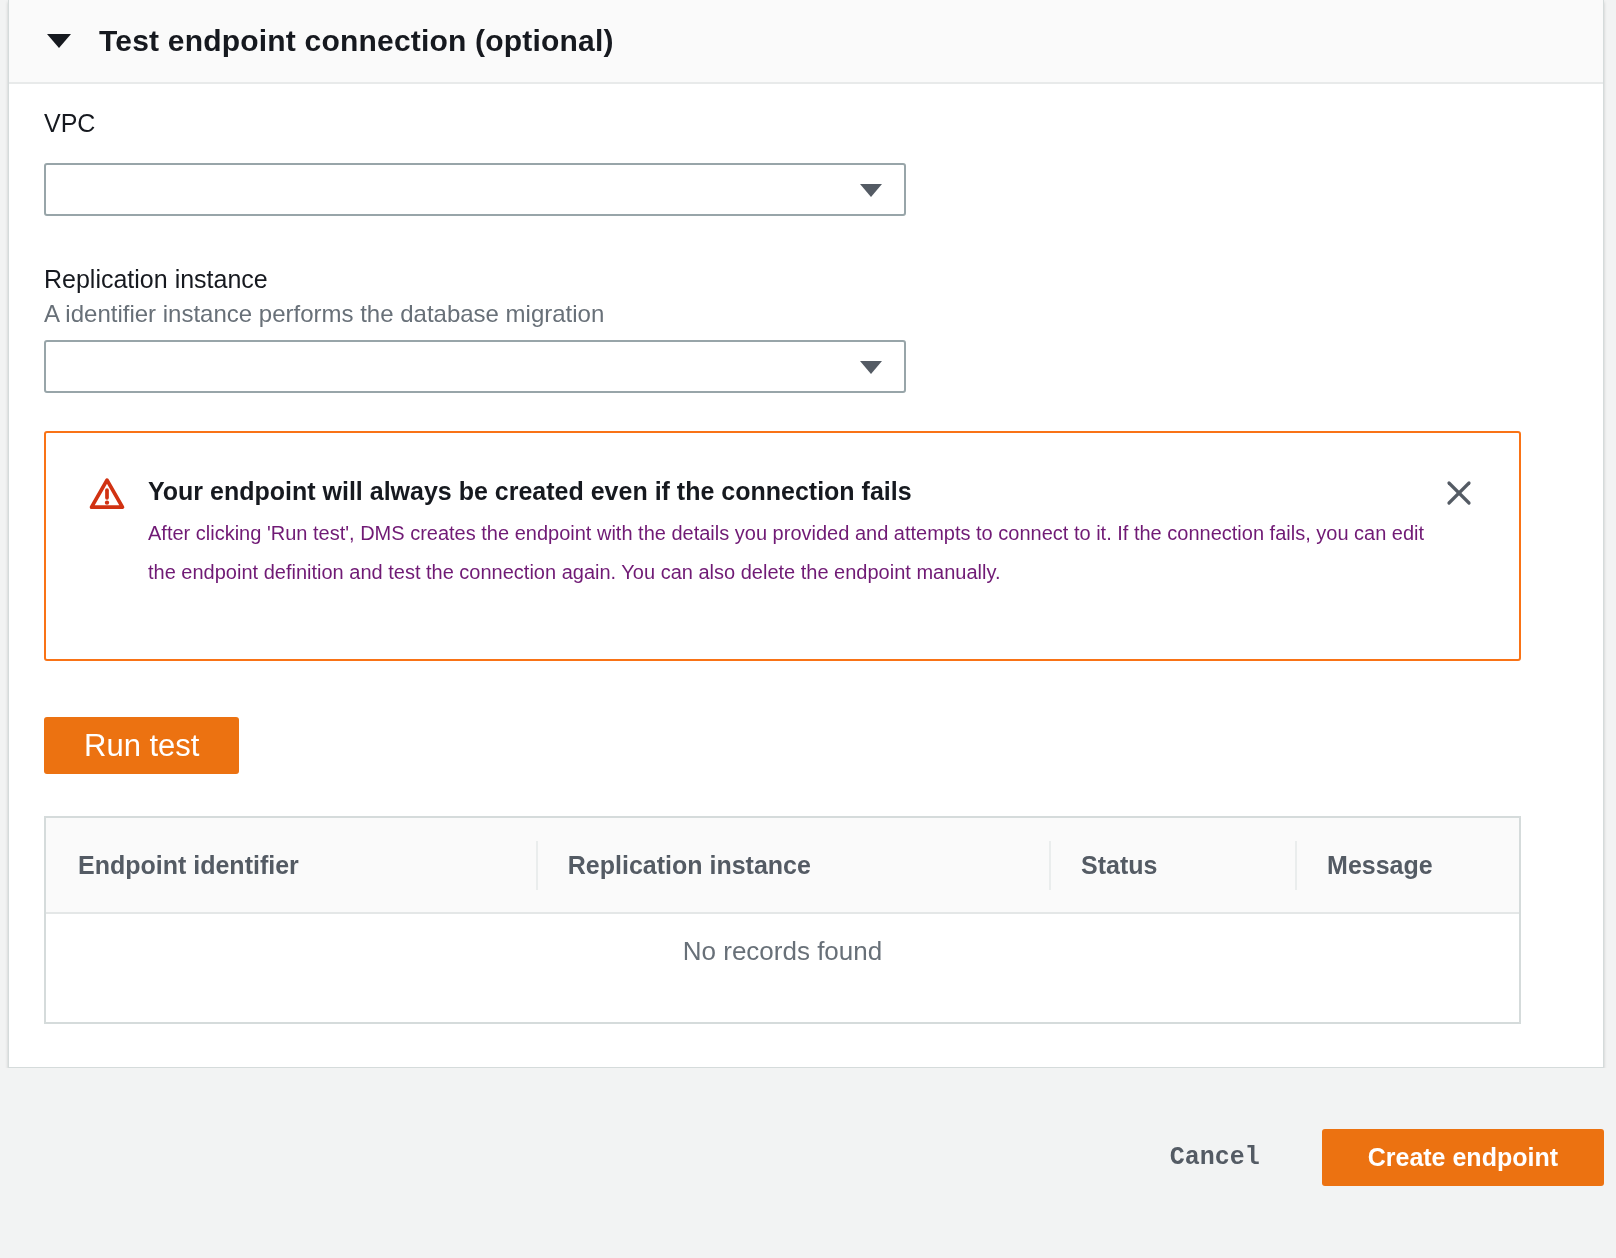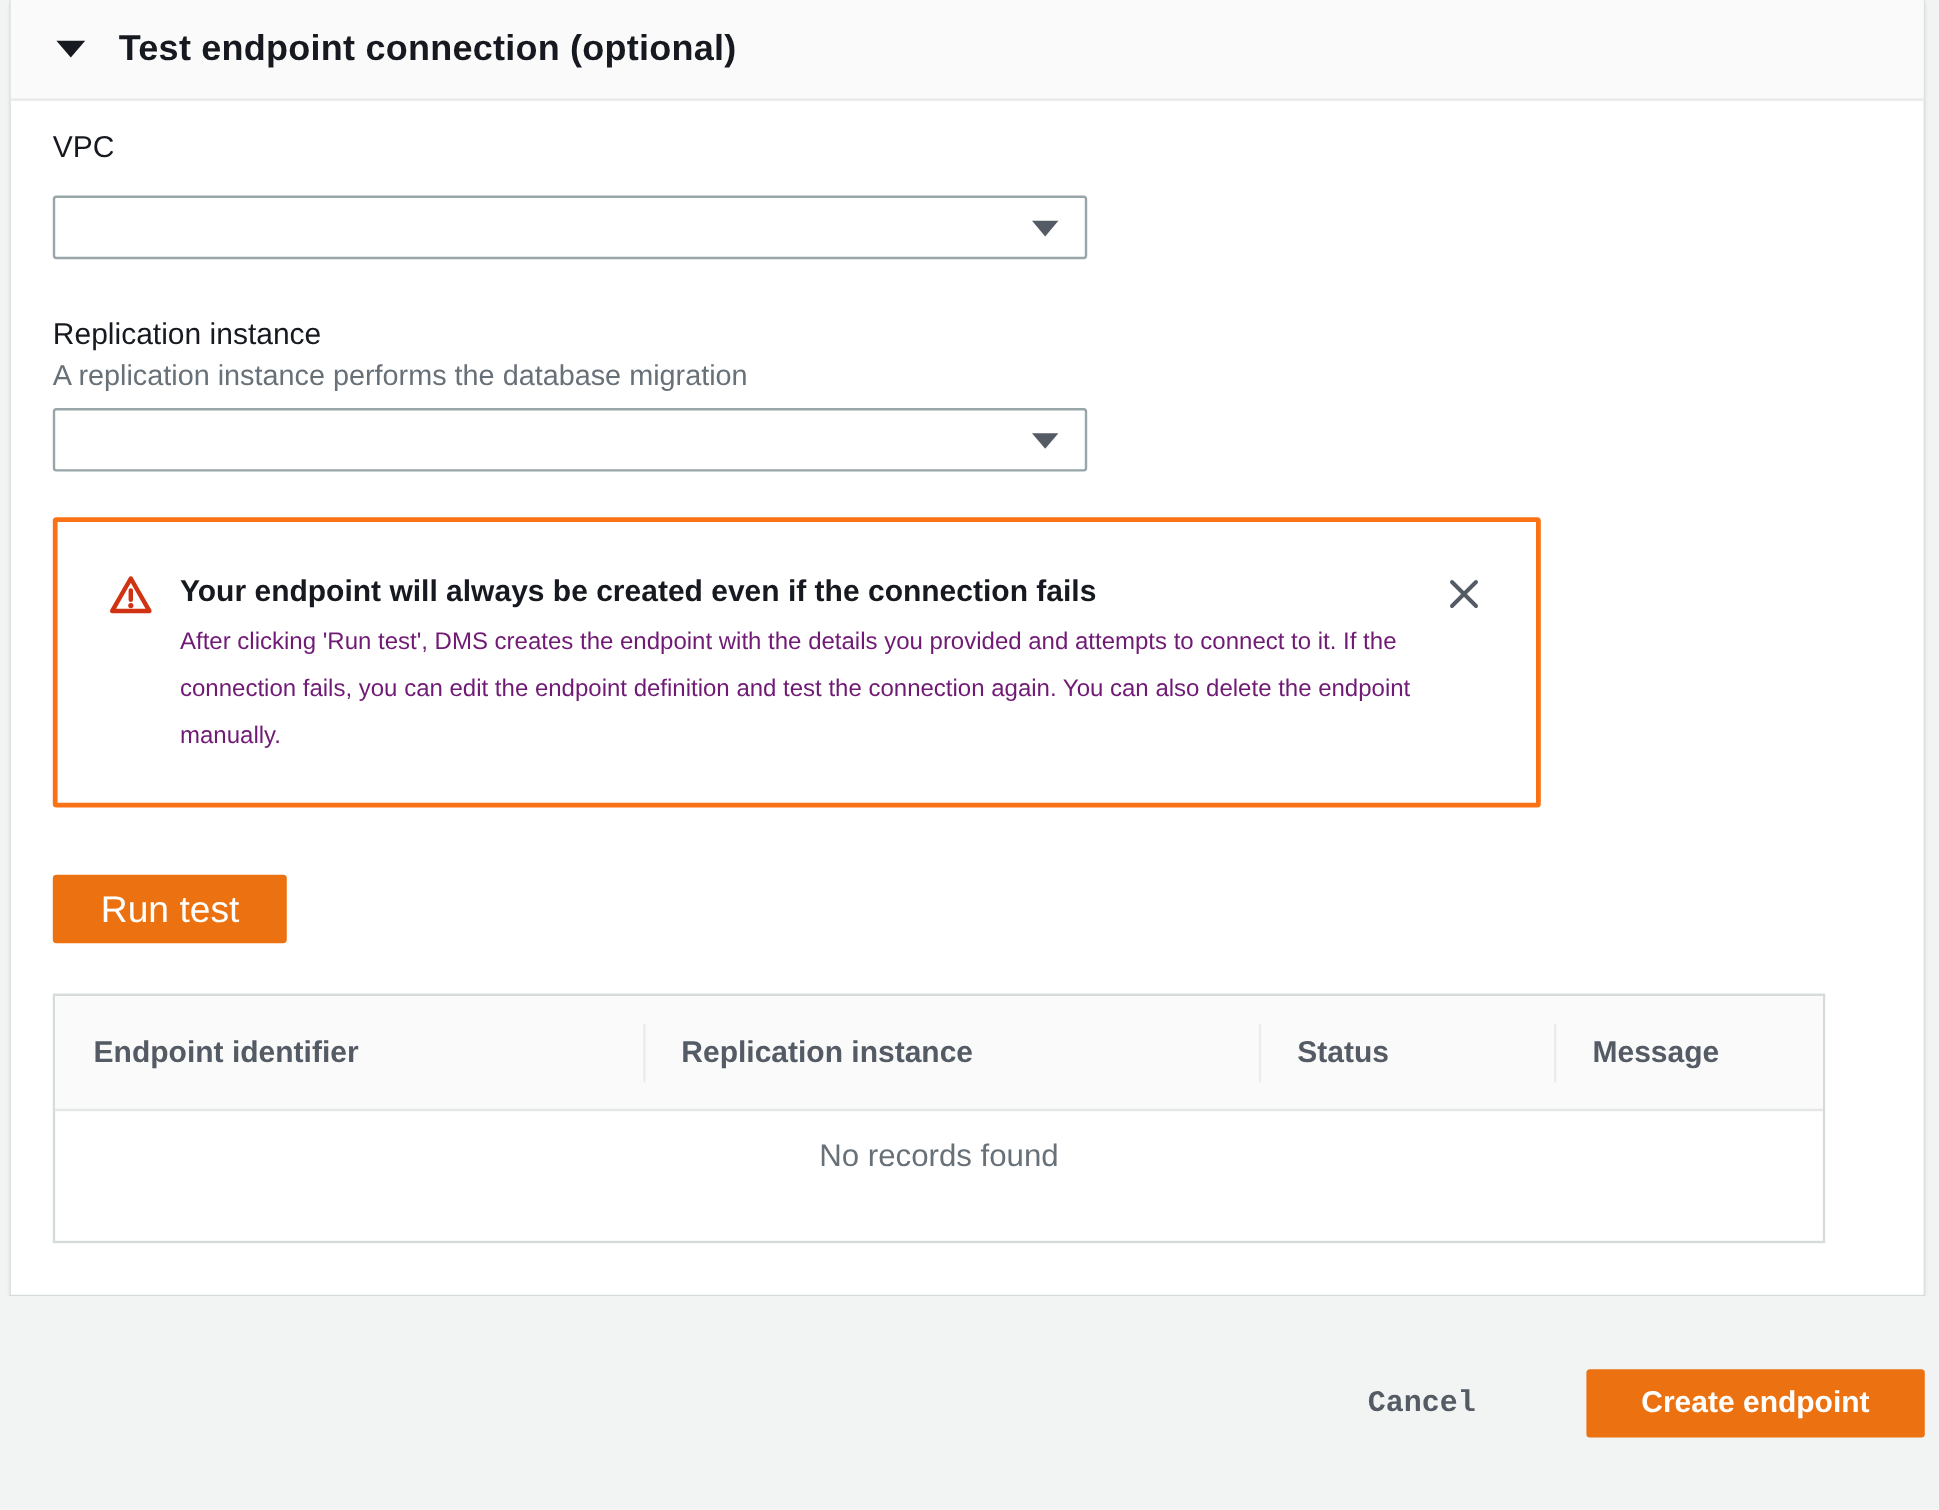--- a/index.html
+++ b/index.html
@@ -79,22 +79,22 @@
   .redact-vpc { width: 578px; }
   .redact-ri  { width: 322px; }
 
   .mt-field { margin-top: 48px; }
   .mt-select { margin-top: 12px; }
   .mt-select-first { margin-top: 25px; }
 
   
   .alert {
     margin-top: 38px;
-    width: 1240px;
-    border: 4px solid #f97316;
+    width: 1477px;
+    border: 2px solid #f97316;
     border-radius: 3px;
     background: #ffffff;
     padding: 42px 40px 36px 42px;
     display: flex;
     position: relative;
     min-height: 230px;
   }
   .alert-icon { flex: none; margin: 2px 22px 0 0; }
   .alert-title { font-size: 25px; font-weight: bold; line-height: 32px; color: #16191f; }
   .alert-body  { font-size: 20px; line-height: 39px; color: #701a75; margin-top: 7px; max-width: 1305px; }
@@ -182,21 +182,20 @@
     background: #ec7211;
     color: #ffffff;
     border: none;
     border-radius: 3px;
     height: 57px;
     padding: 0 46px;
     font-family: "Liberation Sans", sans-serif;
     font-size: 25px;
     font-weight: bold;
     cursor: pointer;
-    margin-left: 30px;
   }
 </style>
 </head>
 <body>
 
 <div class="card">
 
   <div class="card-header">
     <span class="tri-down"></span>
     <span class="card-title">Test endpoint connection (optional)</span>
@@ -206,21 +205,21 @@
 
     <div class="field-label">VPC</div>
     <div class="select mt-select-first">
       <span class="redact redact-vpc">
         <span class="r1"></span><span class="r2"></span>
       </span>
       <span class="caret"></span>
     </div>
 
     <div class="field-label mt-field">Replication instance</div>
-    <div class="field-desc">A replication instance performs the database migration</div>
+    <div class="field-desc">A identifier instance performs the database migration</div>
     <div class="select mt-select">
       <span class="redact redact-ri">
         <span class="r1"></span><span class="r2"></span>
       </span>
       <span class="caret"></span>
     </div>
 
     <div class="alert">
       <span class="alert-icon">
         <svg width="38" height="34" viewBox="0 0 24 22" fill="none">

